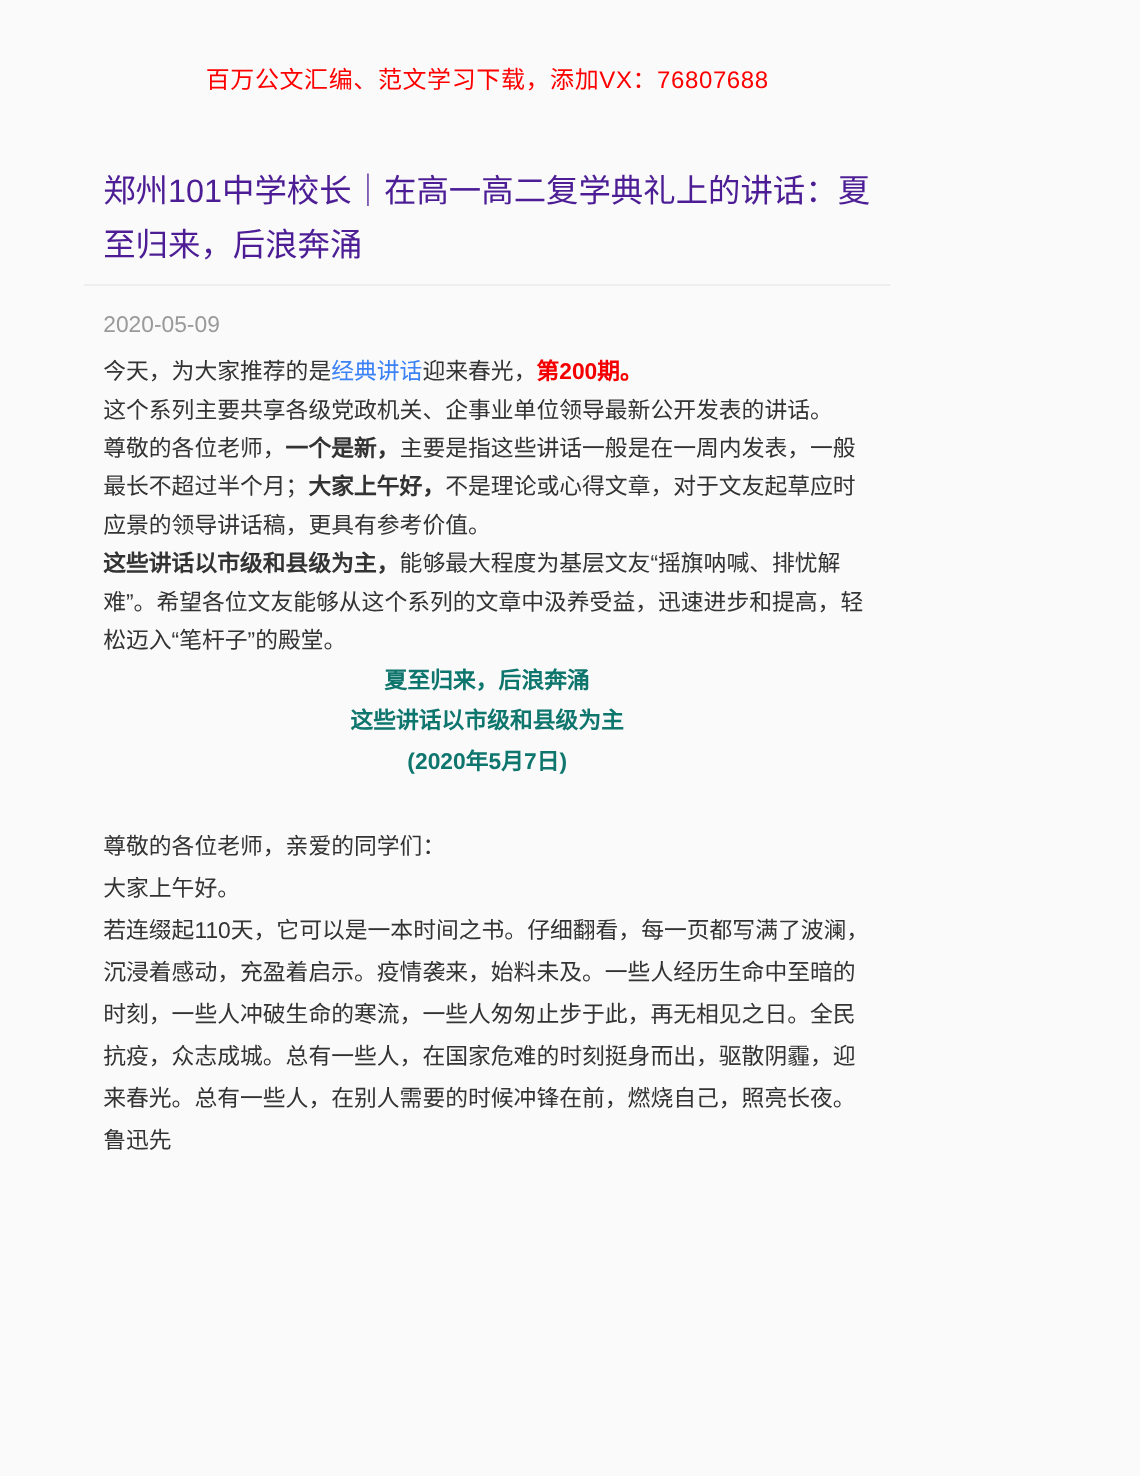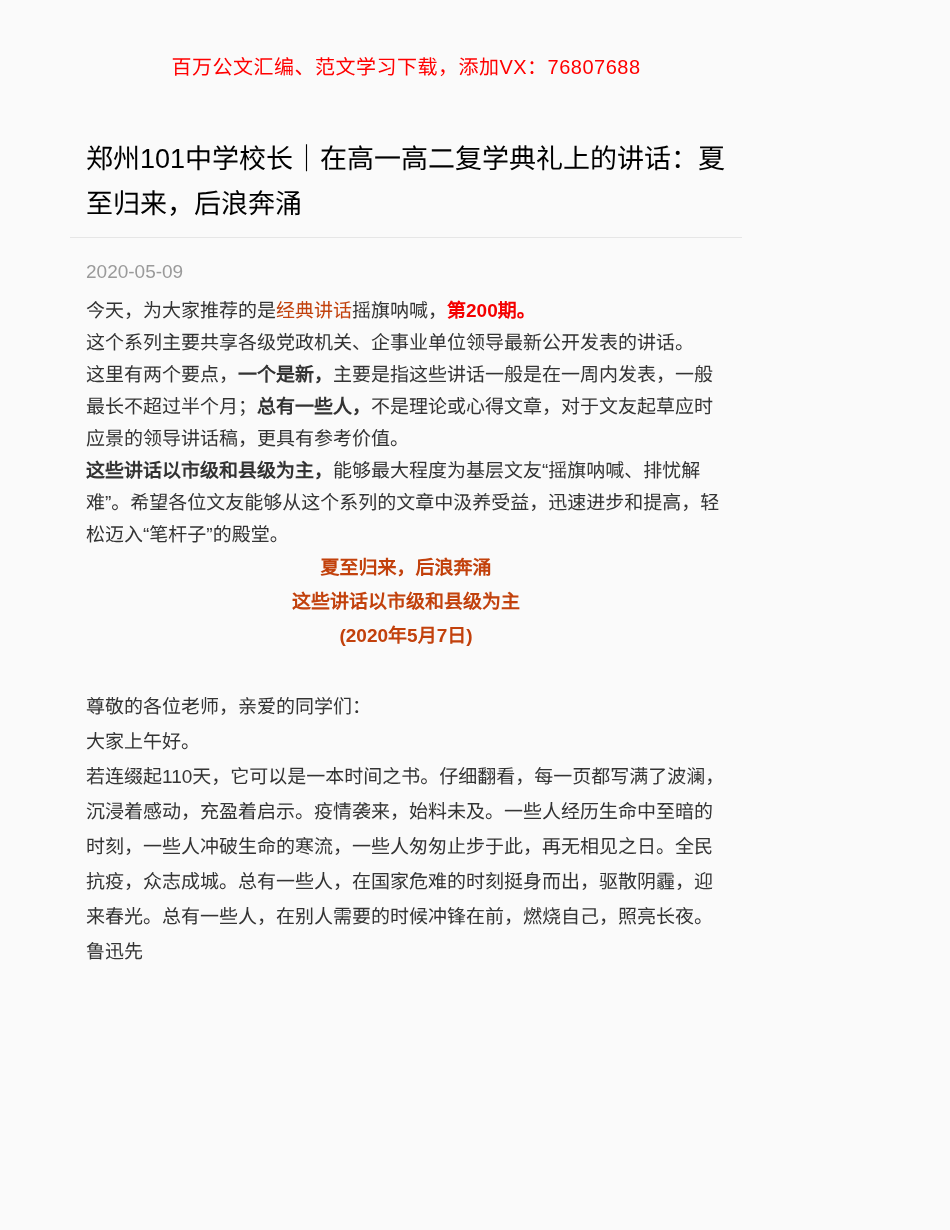--- a/index.html
+++ b/index.html
@@ -29,46 +29,46 @@
     width: 672px;
     margin: 0 auto;
   }
   .pad { padding-left: 16px; padding-right: 16px; }
 
   .title {
     margin-top: 58px;
     font-size: 27px;
     line-height: 45px;
     font-weight: 400;
-    color: #000000;
+    color: #4c1d95;
   }
   .divider {
     border: none;
     border-top: 1px solid #e6e6e6;
     margin-top: 10px;
     height: 0;
   }
   .date {
     margin-top: 20px;
     font-size: 19px;
     line-height: 28px;
     color: #9a9a9a;
   }
 
   .body-text { margin-top: 9px; font-size: 19px; }
   .intro p { line-height: 32px; margin: 0; }
-  .muted { color: #c2410c; }
+  .muted { color: #3b82f6; }
   .bold { font-weight: 700; }
   .red-bold { color: #f40000; font-weight: 700; }
 
   .speech-header { text-align: center; }
   .speech-header div {
     line-height: 34px;
     font-weight: 700;
-    color: #c2410c;
+    color: #0f766e;
     font-size: 19px;
   }
 
   .speech p { line-height: 35px; margin: 0; }
   .speech .salutation { margin-top: 36px; }
 </style>
 </head>
 <body>
 
 <div class="page">
@@ -81,23 +81,23 @@
 
     <h1 class="title pad">郑州101中学校长｜在高一高二复学典礼上的讲话：夏至归来，后浪奔涌</h1>
 
     <hr class="divider">
 
     <div class="date pad">2020-05-09</div>
 
     <div class="body-text pad">
 
       <div class="intro">
-        <p><span>今天，为大家推荐的是</span><span class="muted">经典讲话</span><span>摇旗呐喊，</span><span class="red-bold">第200期。</span></p>
+        <p><span>今天，为大家推荐的是</span><span class="muted">经典讲话</span><span>迎来春光，</span><span class="red-bold">第200期。</span></p>
         <p>这个系列主要共享各级党政机关、企事业单位领导最新公开发表的讲话。</p>
-        <p><span>这里有两个要点，</span><span class="bold">一个是新，</span><span>主要是指这些讲话一般是在一周内发表，一般最长不超过半个月；</span><span class="bold">总有一些人，</span><span>不是理论或心得文章，对于文友起草应时应景的领导讲话稿，更具有参考价值。</span></p>
+        <p><span>尊敬的各位老师，</span><span class="bold">一个是新，</span><span>主要是指这些讲话一般是在一周内发表，一般最长不超过半个月；</span><span class="bold">大家上午好，</span><span>不是理论或心得文章，对于文友起草应时应景的领导讲话稿，更具有参考价值。</span></p>
         <p><span class="bold">这些讲话以市级和县级为主，</span><span>能够最大程度为基层文友“摇旗呐喊、排忧解难”。希望各位文友能够从这个系列的文章中汲养受益，迅速进步和提高，轻松迈入“笔杆子”的殿堂。</span></p>
       </div>
 
       <div class="speech-header">
         <div>夏至归来，后浪奔涌</div>
         <div>这些讲话以市级和县级为主</div>
         <div>(2020年5月7日)</div>
       </div>
 
       <div class="speech">

